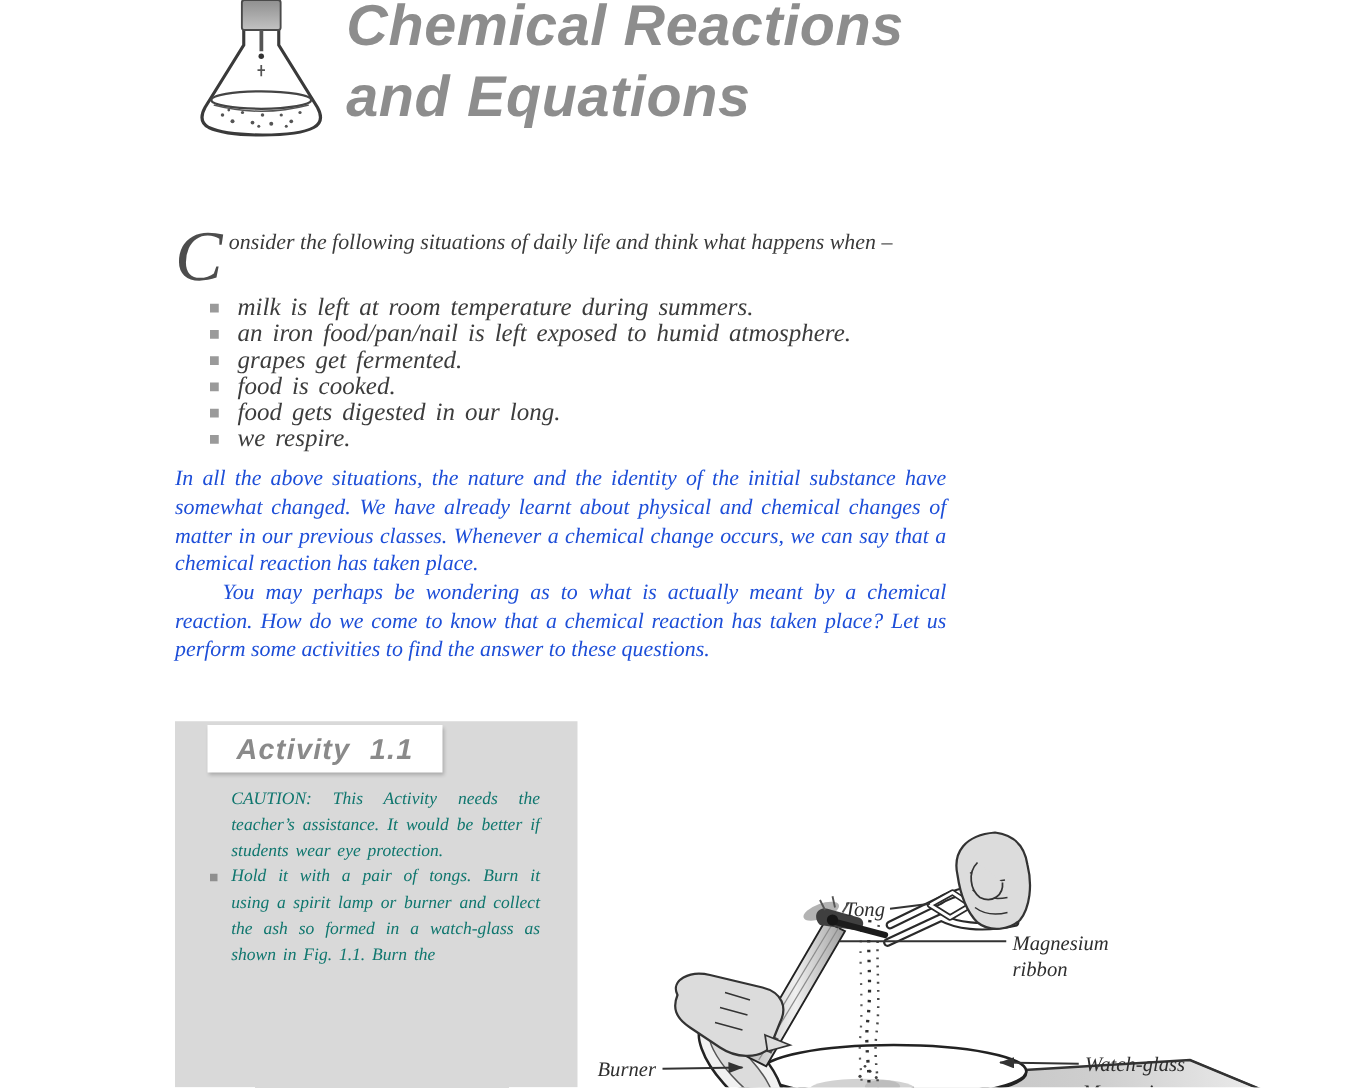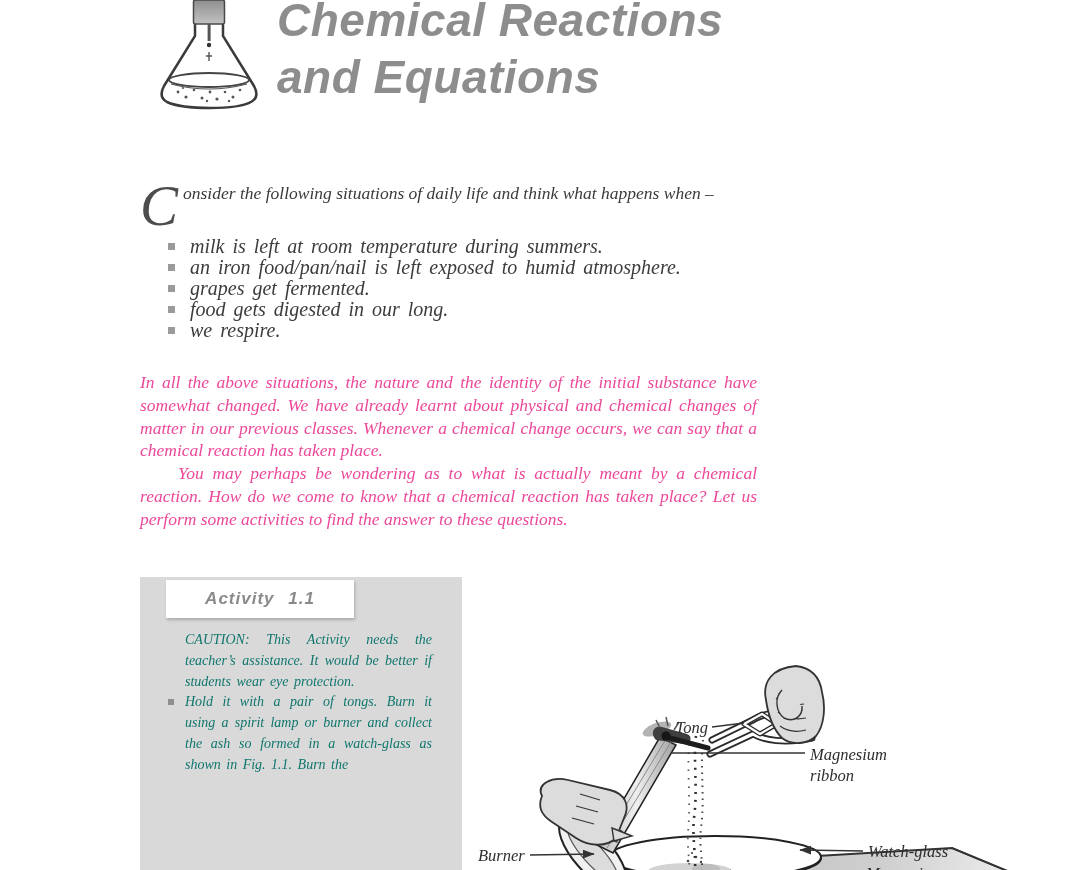--- a/index.html
+++ b/index.html
@@ -33,36 +33,36 @@
     position:relative; padding-left:22px; font-size:20px; line-height:21px;
     color:#3c3c3c; word-spacing:3px;
   }
   .bullets li::before {
     content:""; position:absolute; left:0; top:7px; width:7px; height:7px; background:#9a9a9a;
   }
 
   
   .para {
     position:absolute; left:140px; width:617px;
-    font-size:17.5px; line-height:22.8px; color:#ec4899; text-align:justify;
+    font-size:17.5px; line-height:22.8px; color:#1d4ed8; text-align:justify;
   }
   .p1 { top:371px; }
   .p2 { top:462px; text-indent:38px; }
 
   
   .activity-box {
     position:absolute; left:140px; top:577px; width:322px; height:293px;
     background:#d9d9d9;
   }
   .activity-header {
     position:absolute; left:26px; top:3px; width:188px; height:38px;
     background:#ffffff; box-shadow:1px 2px 3px rgba(0,0,0,0.22);
     display:flex; align-items:center; justify-content:center;
     font-family:"Liberation Sans", sans-serif; font-weight:bold;
-    font-size:17px; color:#8a8a8a; letter-spacing:1px; word-spacing:8px;
+    font-size:23px; color:#8a8a8a; letter-spacing:1px; word-spacing:8px;
   }
   .activity-content {
     position:absolute; left:0; top:53px; width:100%;
     padding:0 30px 0 45px;
     font-size:14px; line-height:20.8px; color:#0f766e;
     text-align:justify; word-spacing:2px;
   }
   .activity-steps { list-style:none; }
   .activity-steps li { position:relative; }
   .activity-steps li::before {
@@ -116,20 +116,21 @@
   </div>
 
   <div class="intro">
     <span class="dropcap">C</span><span>onsider the following situations of daily life and think what happens when –</span>
   </div>
 
   <ul class="bullets">
     <li>milk is left at room temperature during summers.</li>
     <li>an iron food/pan/nail is left exposed to humid atmosphere.</li>
     <li>grapes get fermented.</li>
+    <li>food is cooked.</li>
     <li>food gets digested in our long.</li>
     <li>we respire.</li>
   </ul>
 
   <p class="para p1">In all the above situations, the nature and the identity of the initial substance have somewhat changed. We have already learnt about physical and chemical changes of matter in our previous classes. Whenever a chemical change occurs, we can say that a chemical reaction has taken place.</p>
   <p class="para p2">You may perhaps be wondering as to what is actually meant by a chemical reaction. How do we come to know that a chemical reaction has taken place? Let us perform some activities to find the answer to these questions.</p>
 
   <div class="activity-box">
     <div class="activity-header">Activity 1.1</div>
     <div class="activity-content">

